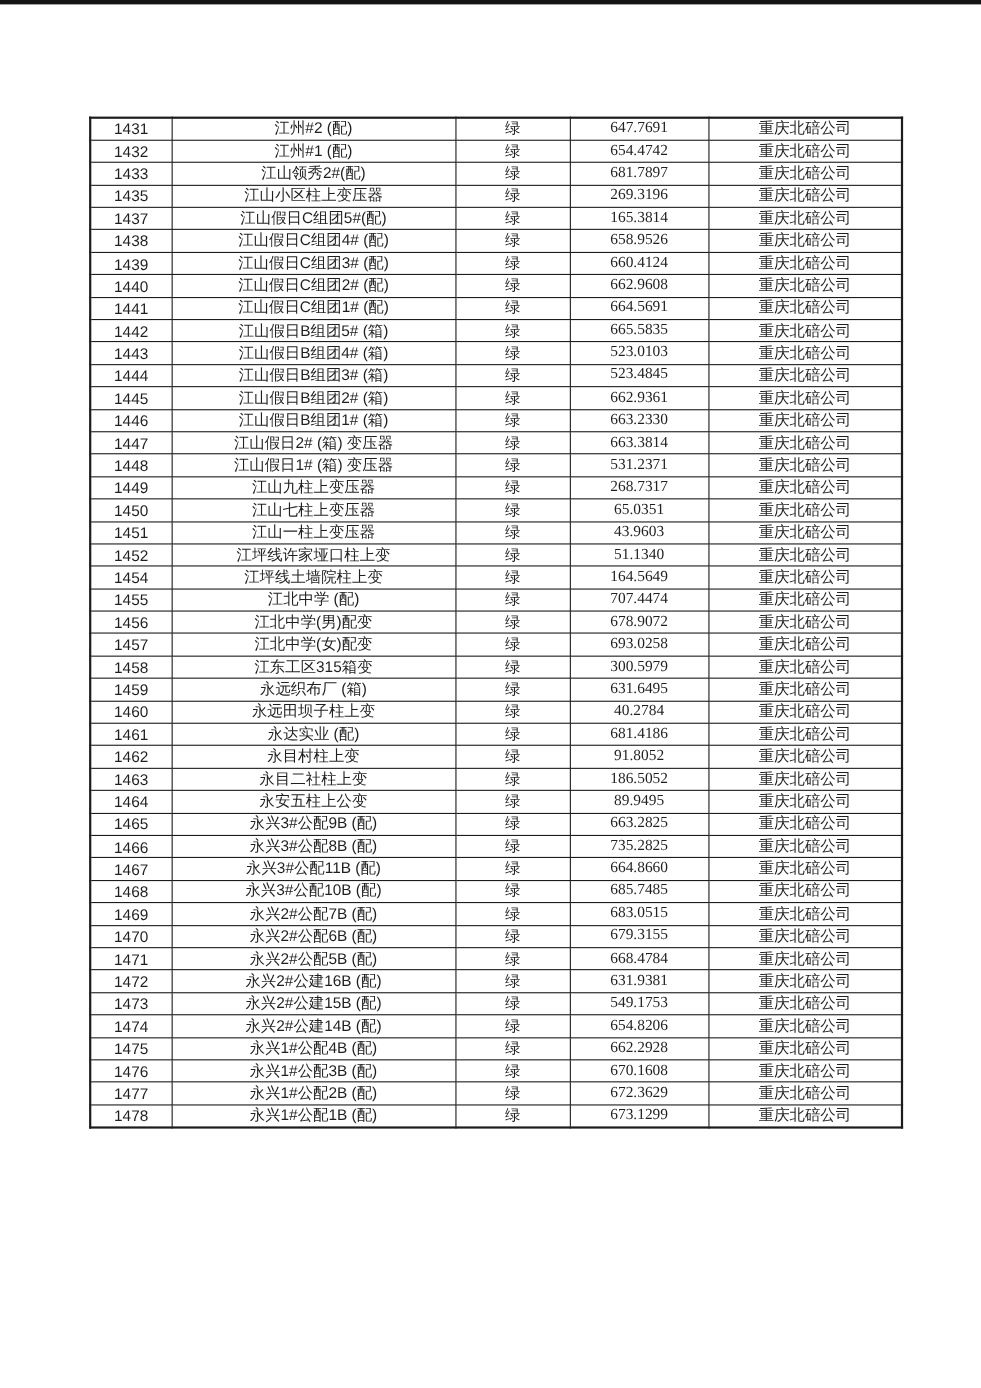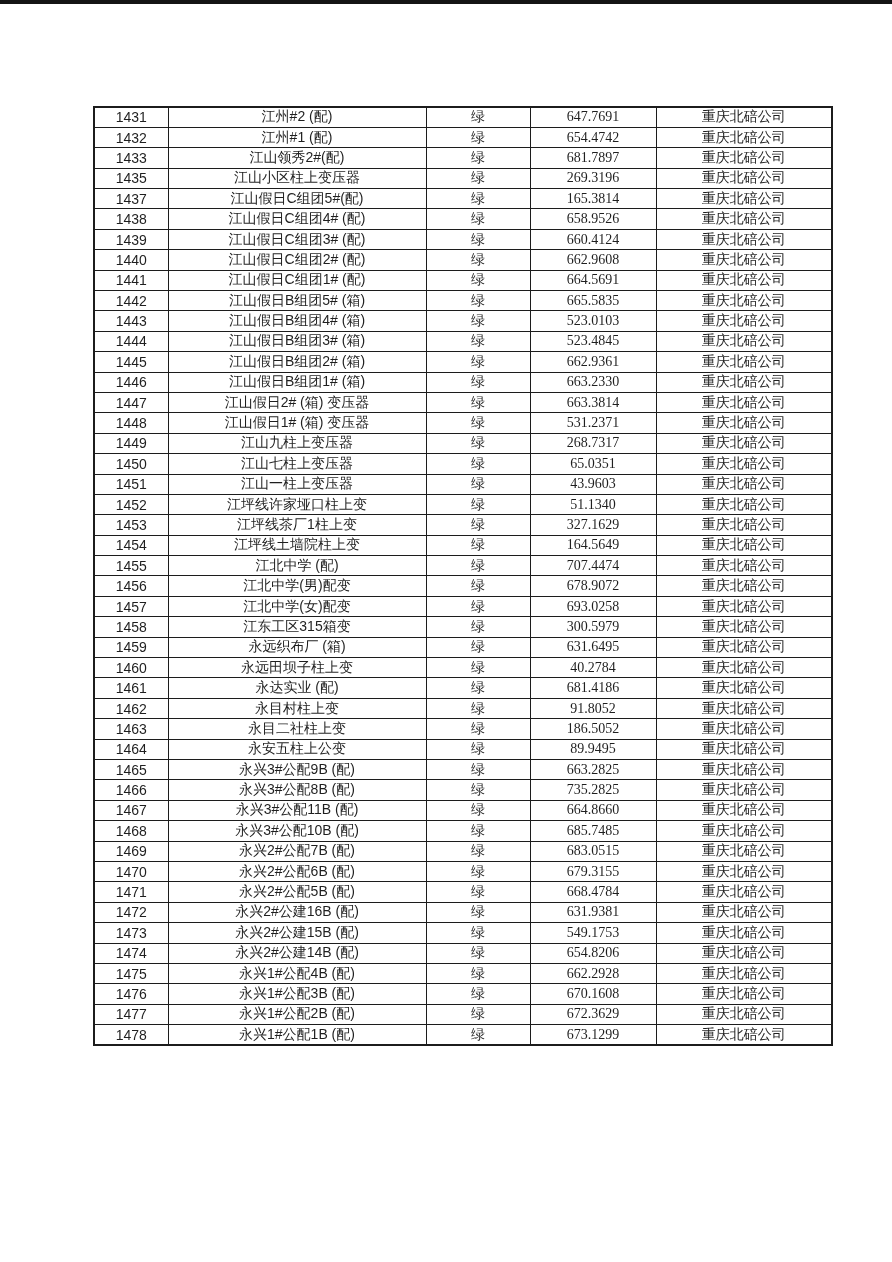--- a/index.html
+++ b/index.html
@@ -33,21 +33,21 @@
     height: 20.4px;
     padding: 0 2px;
     font-size: 14px;
     color: var(--text-c);
     text-align: center;
     vertical-align: middle;
     white-space: nowrap;
     overflow: hidden;
   }
   
-  .sheet-table { border: 2px solid var(--border-c); margin-left: 12px; }
+  .sheet-table { border: 2px solid var(--border-c); }
   .col-id      { width: 74px; }
   .col-name    { width: 258px; }
   .col-status  { width: 104px; }
   .col-value   { width: 126px; font-family: Liberation Serif, serif; }
   .col-company { width: 176px; }
 </style>
 </head>
 <body>
 
 <div class="top-edge-bar"></div>
@@ -195,27 +195,20 @@
         <td class="col-company">重庆北碚公司</td>
       </tr>
       <tr>
         <td class="col-id">1452</td>
         <td class="col-name">江坪线许家垭口柱上变</td>
         <td class="col-status">绿</td>
         <td class="col-value">51.1340</td>
         <td class="col-company">重庆北碚公司</td>
       </tr>
       <tr>
-        <td class="col-id">1453</td>
-        <td class="col-name">江坪线茶厂1柱上变</td>
-        <td class="col-status">绿</td>
-        <td class="col-value">327.1629</td>
-        <td class="col-company">重庆北碚公司</td>
-      </tr>
-      <tr>
         <td class="col-id">1454</td>
         <td class="col-name">江坪线土墙院柱上变</td>
         <td class="col-status">绿</td>
         <td class="col-value">164.5649</td>
         <td class="col-company">重庆北碚公司</td>
       </tr>
       <tr>
         <td class="col-id">1455</td>
         <td class="col-name">江北中学 (配)</td>
         <td class="col-status">绿</td>

